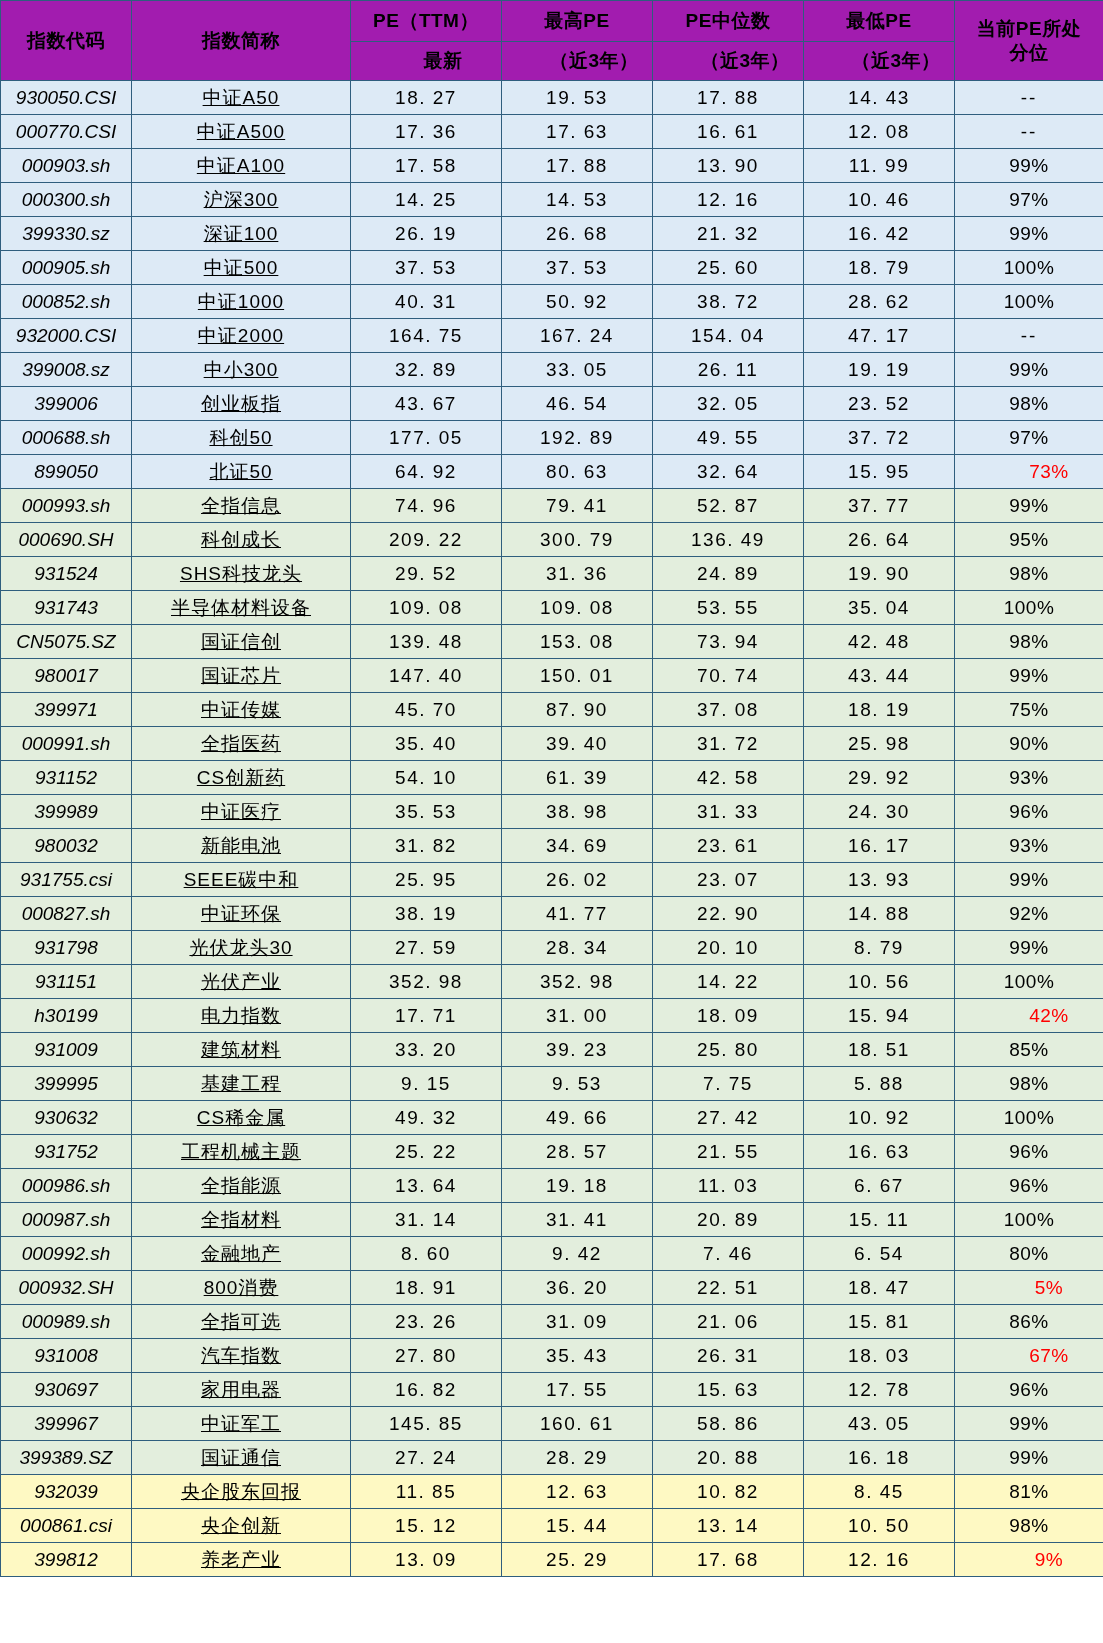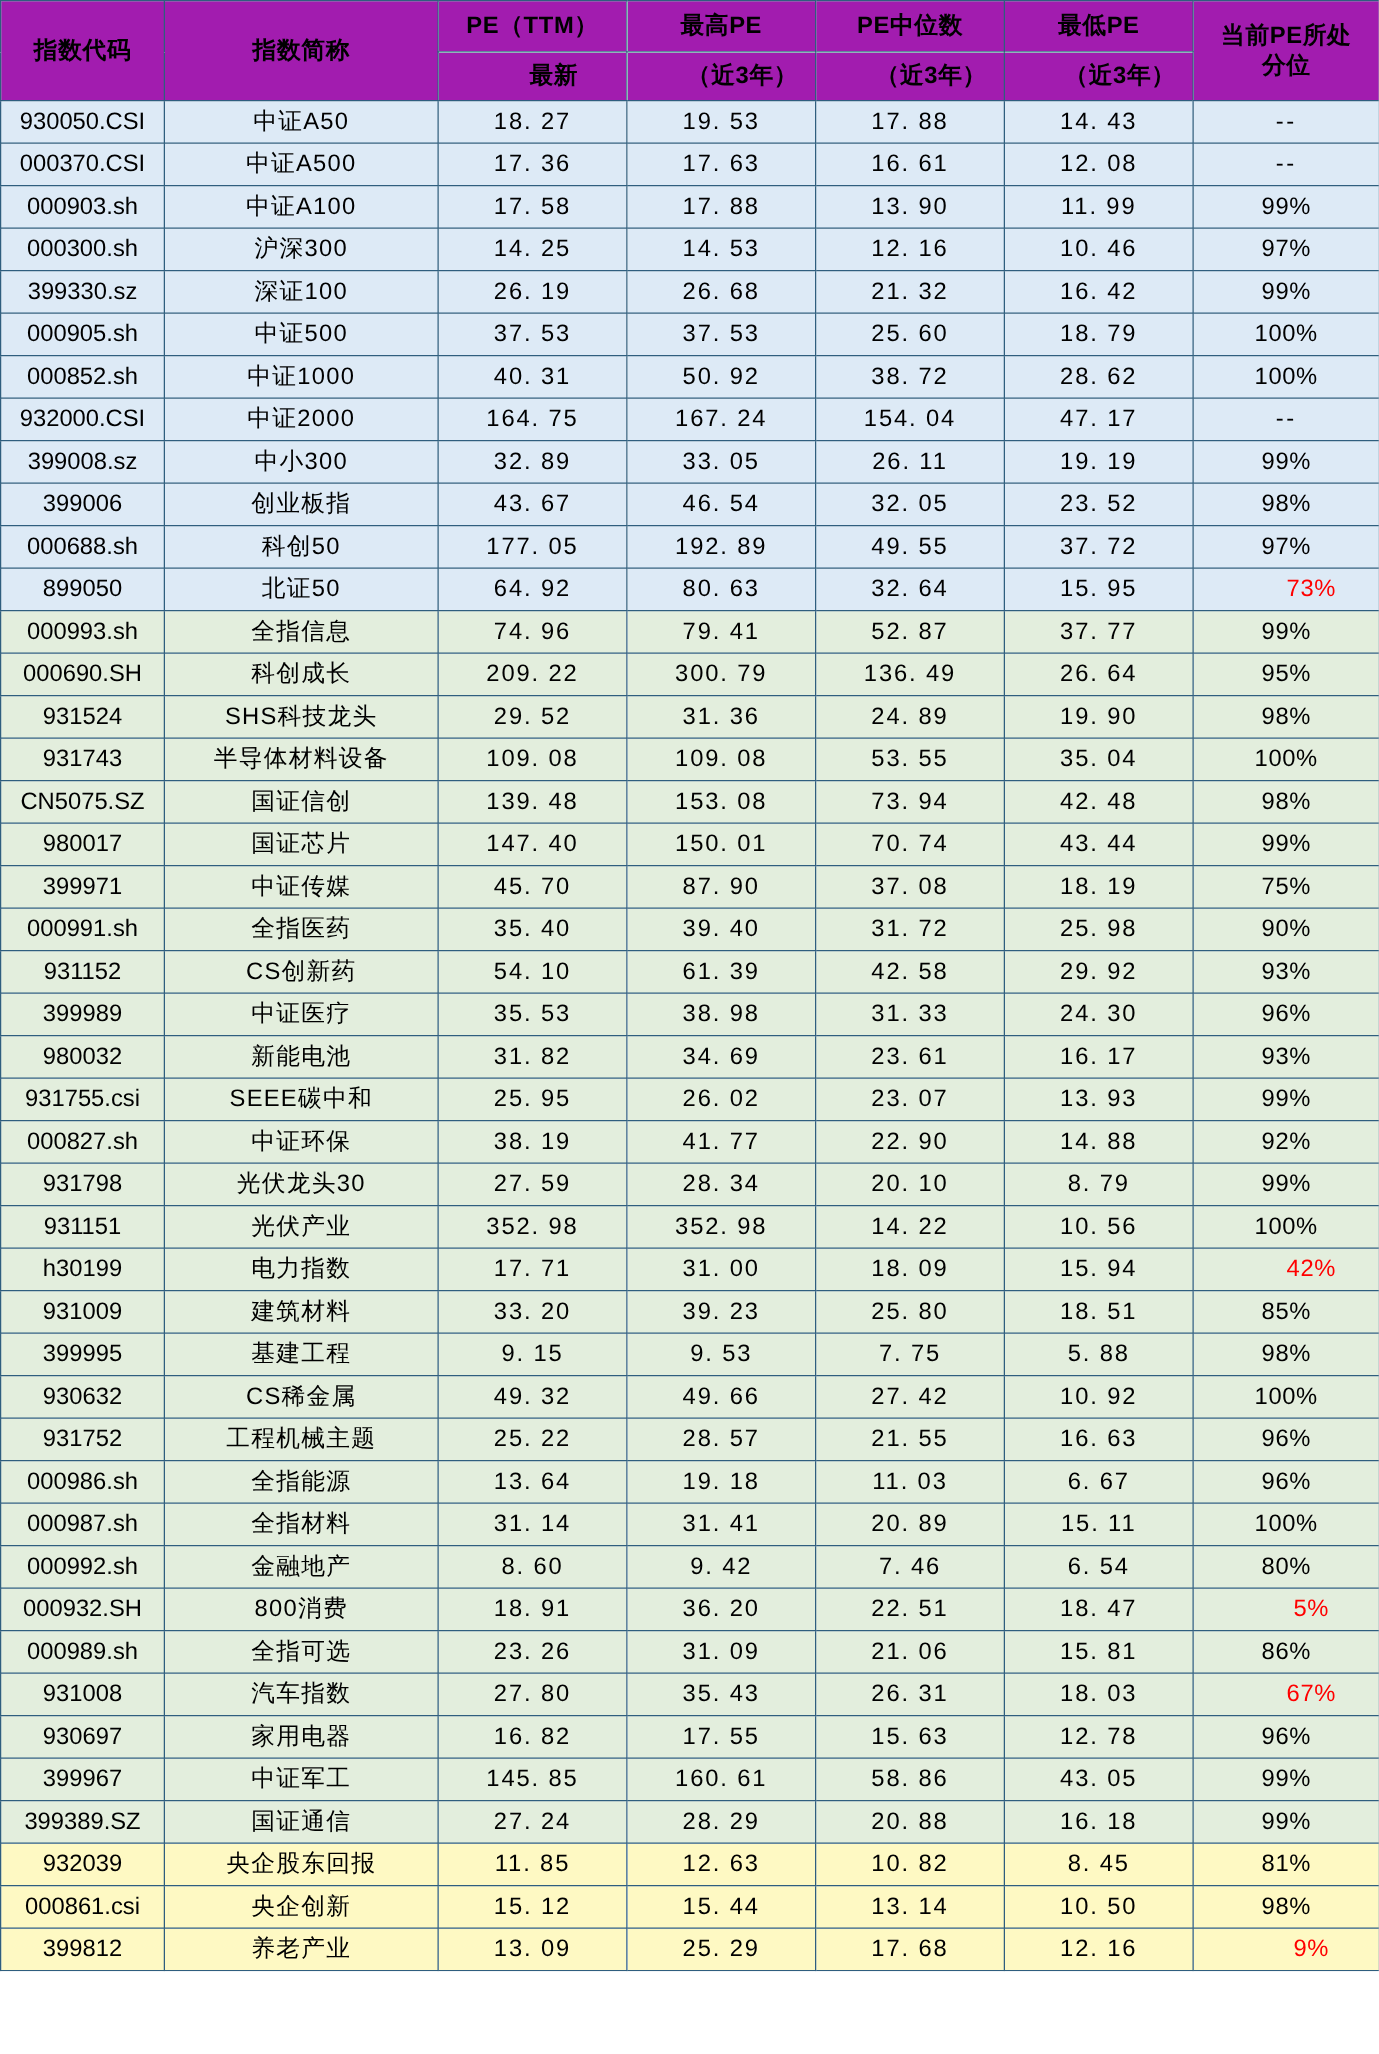--- a/index.html
+++ b/index.html
@@ -51,22 +51,22 @@
     line-height: 1.25;
     padding: 0 17px;
     white-space: normal;
   }
 
   
   tr.grp-blue  td { background: #ddeaf6; }
   tr.grp-green td { background: #e3eedd; }
   tr.grp-peach td { background: #fef9c3; }
 
-  td.col-code { letter-spacing: 0px; }
-  td.col-name { letter-spacing: 1px; }
+  td.col-code { letter-spacing: 0px; font-style: italic; }
+  td.col-name { letter-spacing: 1px; text-decoration: underline; }
   td.num {
     text-align: right;
     padding-right: 28px;
     font-family: "Liberation Sans", "DejaVu Sans", sans-serif;
     letter-spacing: 1.5px;
   }
   td.pct { text-align: center; letter-spacing: 0.5px; }
   td.pct.warn { color: #ff0000; padding-left: 40px; }
   td.pct.dash { letter-spacing: 2px; }
 </style>
@@ -104,21 +104,21 @@
       <tr class="grp-blue">
         <td class="col-code">930050.CSI</td>
         <td class="col-name">中证A50</td>
         <td class="num">18. 27</td>
         <td class="num">19. 53</td>
         <td class="num">17. 88</td>
         <td class="num">14. 43</td>
         <td class="pct  dash">--</td>
       </tr>
       <tr class="grp-blue">
-        <td class="col-code">000370.CSI</td>
+        <td class="col-code">000770.CSI</td>
         <td class="col-name">中证A500</td>
         <td class="num">17. 36</td>
         <td class="num">17. 63</td>
         <td class="num">16. 61</td>
         <td class="num">12. 08</td>
         <td class="pct  dash">--</td>
       </tr>
       <tr class="grp-blue">
         <td class="col-code">000903.sh</td>
         <td class="col-name">中证A100</td>

